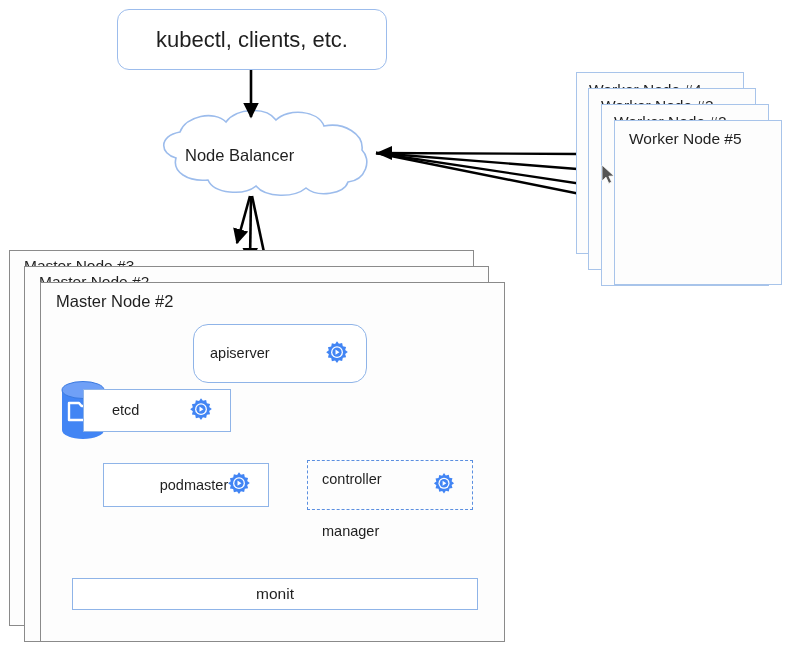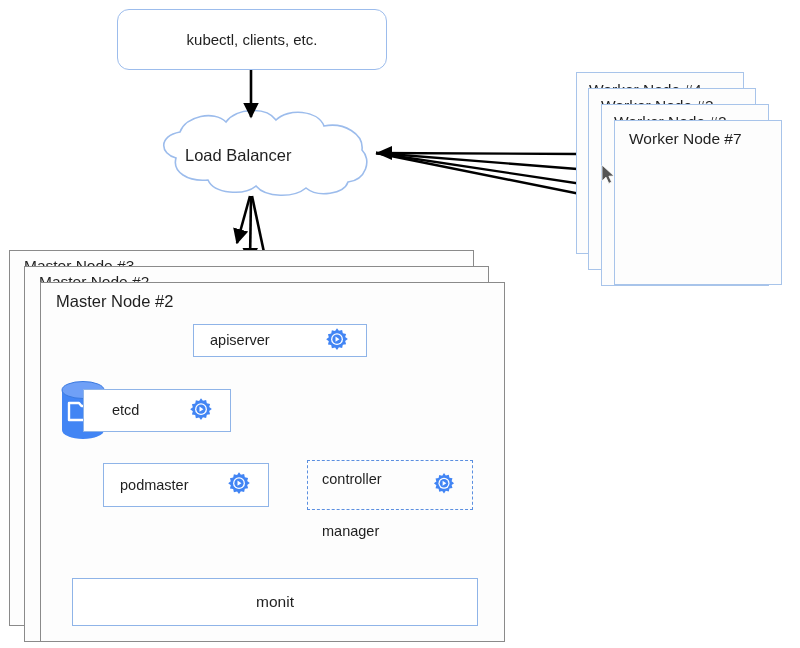--- a/index.html
+++ b/index.html
@@ -47,21 +47,21 @@
 
   .gear{position:absolute;right:14px;top:50%;transform:translateY(-50%);
         width:30px;height:30px;}
   .gear.sm{width:28px;height:28px;}
 
   
   .roundbox{
     position:absolute;box-sizing:border-box;
     background:#ffffff;border:1.5px solid #9cbcec;border-radius:12px;
     display:flex;align-items:center;justify-content:center;
-    font-size:15px;color:#1f1f1f;
+    font-size:22px;color:#1f1f1f;
   }
 
   
   .cloud-label{
     position:absolute;
     font-size:16.5px;color:#1f1f1f;
     white-space:nowrap;
   }
 
   
@@ -129,46 +129,46 @@
 
     <line x1="272" y1="478" x2="303" y2="424" stroke="#9e9e9e" stroke-width="2.2" stroke-dasharray="7,5" marker-end="url(#ahg)"></line>
 
     <line x1="272" y1="485" x2="303" y2="485" stroke="#9e9e9e" stroke-width="2.2" stroke-dasharray="7,5" marker-end="url(#ahg)"></line>
   </svg>
 
   <div class="roundbox" style="left:117px;top:9px;width:270px;height:61px;">
     <span>kubectl, clients, etc.</span>
   </div>
 
-  <div class="cloud-label" style="left:185px;top:146px;">Load Balancer</div>
+  <div class="cloud-label" style="left:185px;top:146px;">Node Balancer</div>
 
   <div class="wcard" style="left:576px;top:72px;width:168px;height:182px;">
     <div class="card-title" style="left:12px;top:8px;">Worker Node #4</div>
   </div>
   <div class="wcard" style="left:588px;top:88px;width:168px;height:182px;">
     <div class="card-title" style="left:12px;top:8px;">Worker Node #3</div>
   </div>
   <div class="wcard" style="left:601px;top:104px;width:168px;height:182px;">
     <div class="card-title" style="left:12px;top:8px;">Worker Node #2</div>
   </div>
   <div class="wcard" style="left:614px;top:120px;width:168px;height:165px;">
-    <div class="card-title" style="left:14px;top:9px;">Worker Node #7</div>
+    <div class="card-title" style="left:14px;top:9px;">Worker Node #5</div>
   </div>
 
   <div class="mcard" style="left:9px;top:250px;width:465px;height:376px;">
     <div class="card-title" style="left:14px;top:6px;">Master Node #3</div>
   </div>
   <div class="mcard" style="left:24px;top:266px;width:465px;height:376px;">
     <div class="card-title" style="left:14px;top:6px;">Master Node #2</div>
   </div>
   <div class="mcard" style="left:40px;top:282px;width:465px;height:360px;">
     <div class="card-title" style="left:15px;top:9px;font-size:16.5px;">Master Node #2</div>
   </div>
 
-  <div class="comp" style="left:193px;top:324px;width:174px;height:33px;">
+  <div class="comp" style="left:193px;top:324px;width:174px;height:59px;border-radius:15px;">
     <span class="lbl">apiserver</span>
     <svg class="gear" viewBox="0 0 48 48">
       <path fill="#4285F4" d="M24 3.5l3.1 4.2 5.1-1.4 1.1 5.2 5.2 1.1-1.4 5.1 4.2 3.1-4.2 3.1 1.4 5.1-5.2 1.1-1.1 5.2-5.1-1.4L24 38.5l-3.1-4.2-5.1 1.4-1.1-5.2-5.2-1.1 1.4-5.1-4.2-3.1 4.2-3.1-1.4-5.1 5.2-1.1 1.1-5.2 5.1 1.4z"></path>
       <circle cx="24" cy="21" r="9.5" fill="#ffffff"></circle>
       <circle cx="24" cy="21" r="7.4" fill="#4285F4"></circle>
       <path fill="#ffffff" d="M21.6 16.9l6.3 4.1-6.3 4.1z"></path>
     </svg>
   </div>
 
   <svg class="dbicon" style="left:60px;top:381px;" viewBox="0 0 46 58">
@@ -181,21 +181,21 @@
     <span class="lbl" style="padding-left:28px;">etcd</span>
     <svg class="gear" viewBox="0 0 48 48">
       <path fill="#4285F4" d="M24 3.5l3.1 4.2 5.1-1.4 1.1 5.2 5.2 1.1-1.4 5.1 4.2 3.1-4.2 3.1 1.4 5.1-5.2 1.1-1.1 5.2-5.1-1.4L24 38.5l-3.1-4.2-5.1 1.4-1.1-5.2-5.2-1.1 1.4-5.1-4.2-3.1 4.2-3.1-1.4-5.1 5.2-1.1 1.1-5.2 5.1 1.4z"></path>
       <circle cx="24" cy="21" r="9.5" fill="#ffffff"></circle>
       <circle cx="24" cy="21" r="7.4" fill="#4285F4"></circle>
       <path fill="#ffffff" d="M21.6 16.9l6.3 4.1-6.3 4.1z"></path>
     </svg>
   </div>
 
 
-  <div class="comp" style="left:103px;top:463px;width:166px;height:44px;">
+  <div class="comp" style="left:103px;top:463px;width:166px;height:44px;justify-content:center;">
     <span class="lbl">podmaster</span>
     <svg class="gear" viewBox="0 0 48 48">
       <path fill="#4285F4" d="M24 3.5l3.1 4.2 5.1-1.4 1.1 5.2 5.2 1.1-1.4 5.1 4.2 3.1-4.2 3.1 1.4 5.1-5.2 1.1-1.1 5.2-5.1-1.4L24 38.5l-3.1-4.2-5.1 1.4-1.1-5.2-5.2-1.1 1.4-5.1-4.2-3.1 4.2-3.1-1.4-5.1 5.2-1.1 1.1-5.2 5.1 1.4z"></path>
       <circle cx="24" cy="21" r="9.5" fill="#ffffff"></circle>
       <circle cx="24" cy="21" r="7.4" fill="#4285F4"></circle>
       <path fill="#ffffff" d="M21.6 16.9l6.3 4.1-6.3 4.1z"></path>
     </svg>
   </div>
 
   <div class="comp dashed" style="left:307px;top:460px;width:166px;height:50px;">
@@ -205,21 +205,21 @@
     </span>
     <svg class="gear sm" viewBox="0 0 48 48">
       <path fill="#4285F4" d="M24 3.5l3.1 4.2 5.1-1.4 1.1 5.2 5.2 1.1-1.4 5.1 4.2 3.1-4.2 3.1 1.4 5.1-5.2 1.1-1.1 5.2-5.1-1.4L24 38.5l-3.1-4.2-5.1 1.4-1.1-5.2-5.2-1.1 1.4-5.1-4.2-3.1 4.2-3.1-1.4-5.1 5.2-1.1 1.1-5.2 5.1 1.4z"></path>
       <circle cx="24" cy="21" r="9.5" fill="#ffffff"></circle>
       <circle cx="24" cy="21" r="7.4" fill="#4285F4"></circle>
       <path fill="#ffffff" d="M21.6 16.9l6.3 4.1-6.3 4.1z"></path>
     </svg>
   </div>
 
 
-  <div class="comp centered" style="left:72px;top:578px;width:406px;height:48px;">
+  <div class="comp centered" style="left:72px;top:578px;width:406px;height:32px;">
     <span class="lbl" style="font-size:15.5px;">monit</span>
   </div>
 
   <svg class="cursor" style="left:601px;top:164px;" viewBox="0 0 16 22">
     <path d="M1 1 L1 17 L5 13.2 L7.8 19.4 L10.6 18.1 L7.9 12.2 L13 12 Z" fill="#555555" stroke="#ffffff" stroke-width="0.8"></path>
   </svg>
 
 </div>
 
 </body></html>

